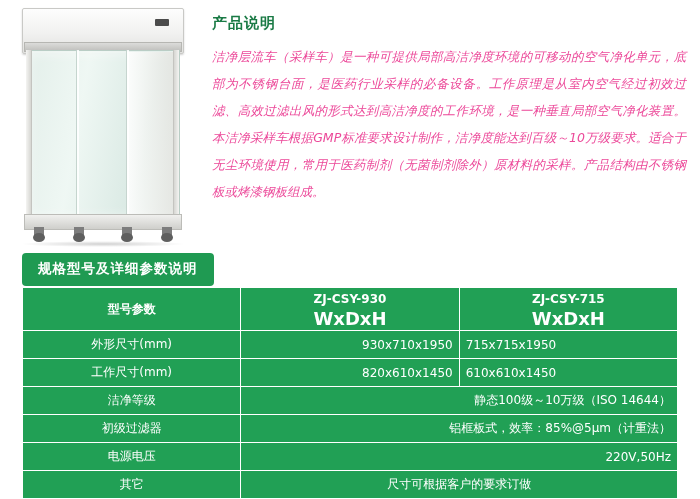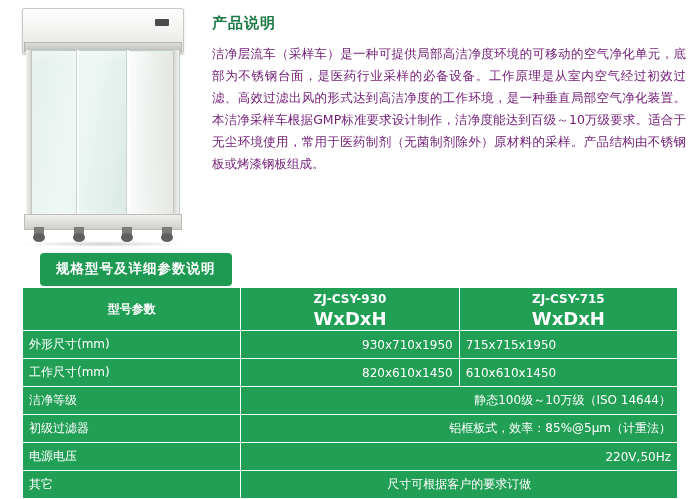--- a/index.html
+++ b/index.html
@@ -151,31 +151,32 @@
     width: 474px;
   }
   .desc-title {
     color: #1a7a45;
     font-size: 15px;
     font-weight: bold;
     letter-spacing: 1px;
     margin: 0 0 10px 0;
   }
   .desc-body {
-    color: #701a75;
+    color: #ec4899;
     font-size: 12.5px;
-    line-height: 22px;
+    line-height: 27px;
     text-align: justify;
     margin: 0;
+    font-style: italic;
   }
 
   
   .section-tab {
     position: absolute;
-    left: 40px;
+    left: 22px;
     top: 253px;
     background: #1f9a52;
     color: #ffffff;
     font-size: 13.5px;
     font-weight: bold;
     letter-spacing: 1px;
     padding: 7px 16px 8px 16px;
     border-radius: 4px;
   }
 
@@ -196,20 +197,21 @@
     height: 23px;
     padding: 2px 6px;
     background: #21a055;
   }
   .th-cell {
     text-align: center;
     font-weight: bold;
     font-size: 12.5px;
   }
   .row-label {
+    text-align: center;
     width: 150px;
     font-size: 12.5px;
   }
   .val-left {
     text-align: right;
     padding-left: 14px;
   }
   .val-center {
     text-align: center;
   }

